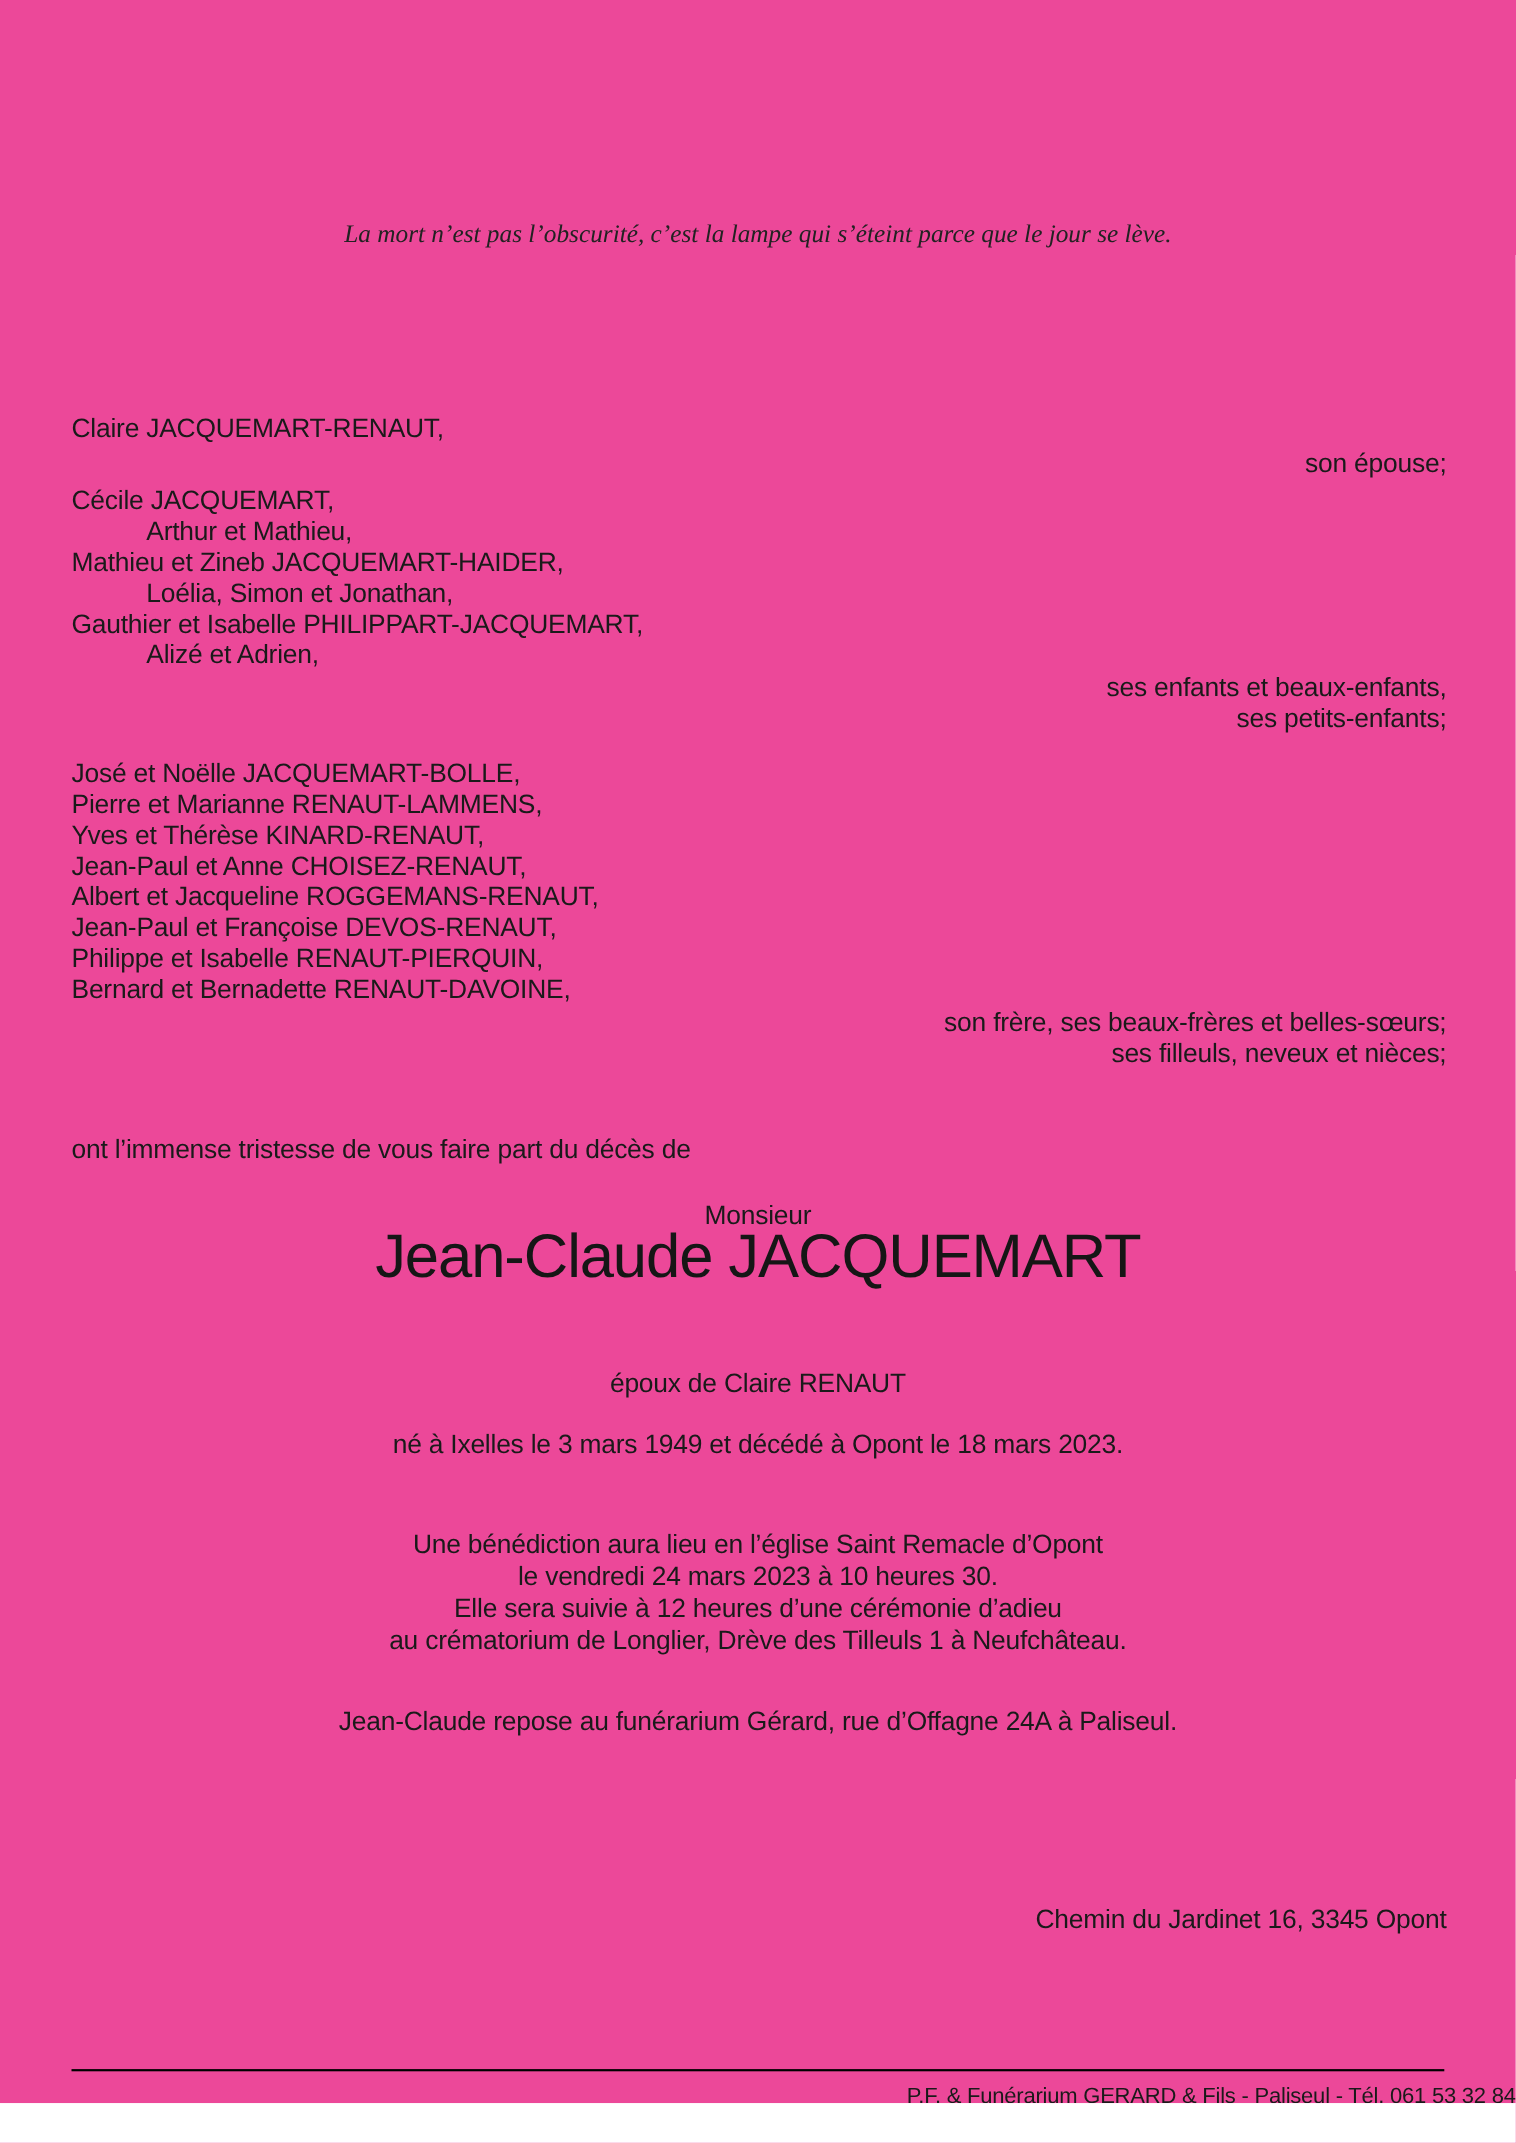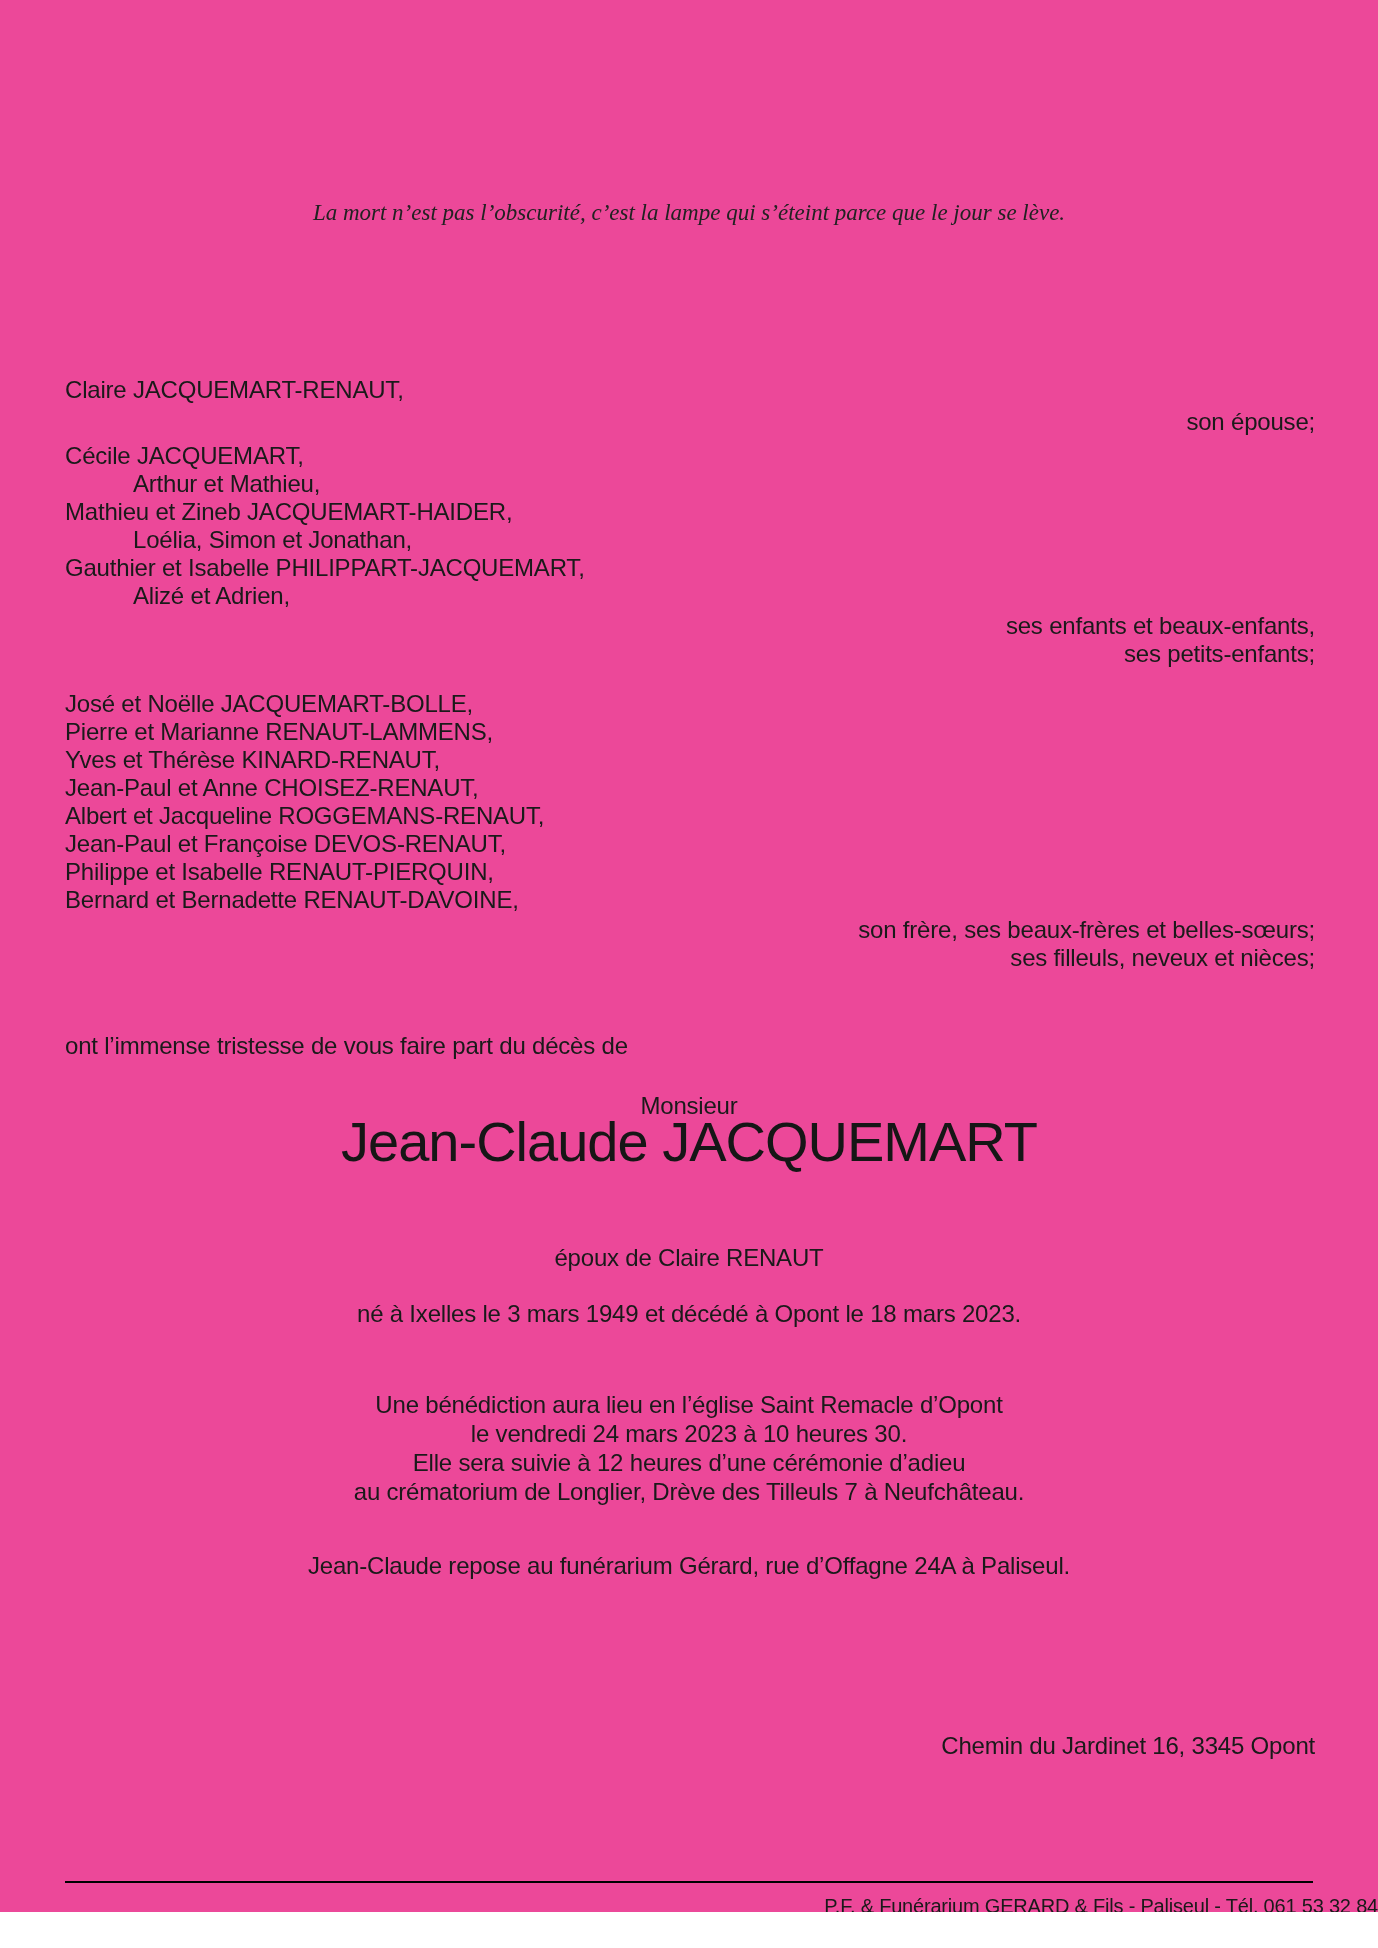--- a/index.html
+++ b/index.html
@@ -112,21 +112,21 @@
   <div class="deceased-name">Jean-Claude JACQUEMART</div>
 
   <div class="line center" style="top:1224px">époux de Claire RENAUT</div>
 
   <div class="line center" style="top:1280px">né à Ixelles le 3 mars 1949 et décédé à Opont le 18 mars 2023.</div>
 
   <div class="ceremony-block">
     <div>Une bénédiction aura lieu en l’église Saint Remacle d’Opont</div>
     <div>le vendredi 24 mars 2023 à 10 heures 30.</div>
     <div>Elle sera suivie à 12 heures d’une cérémonie d’adieu</div>
-    <div>au crématorium de Longlier, Drève des Tilleuls 7 à Neufchâteau.</div>
+    <div>au crématorium de Longlier, Drève des Tilleuls 1 à Neufchâteau.</div>
   </div>
 
   <div class="line center" style="top:1532px">Jean-Claude repose au funérarium Gérard, rue d’Offagne 24A à Paliseul.</div>
 
 
   <div class="line rightal" style="top:1712px">Chemin du Jardinet 16, 3345 Opont</div>
 
   <div class="footer-rule"></div>
   <div class="footer-text">P.F. &amp; Funérarium GERARD &amp; Fils - Paliseul - Tél. 061 53 32 84</div>
 

